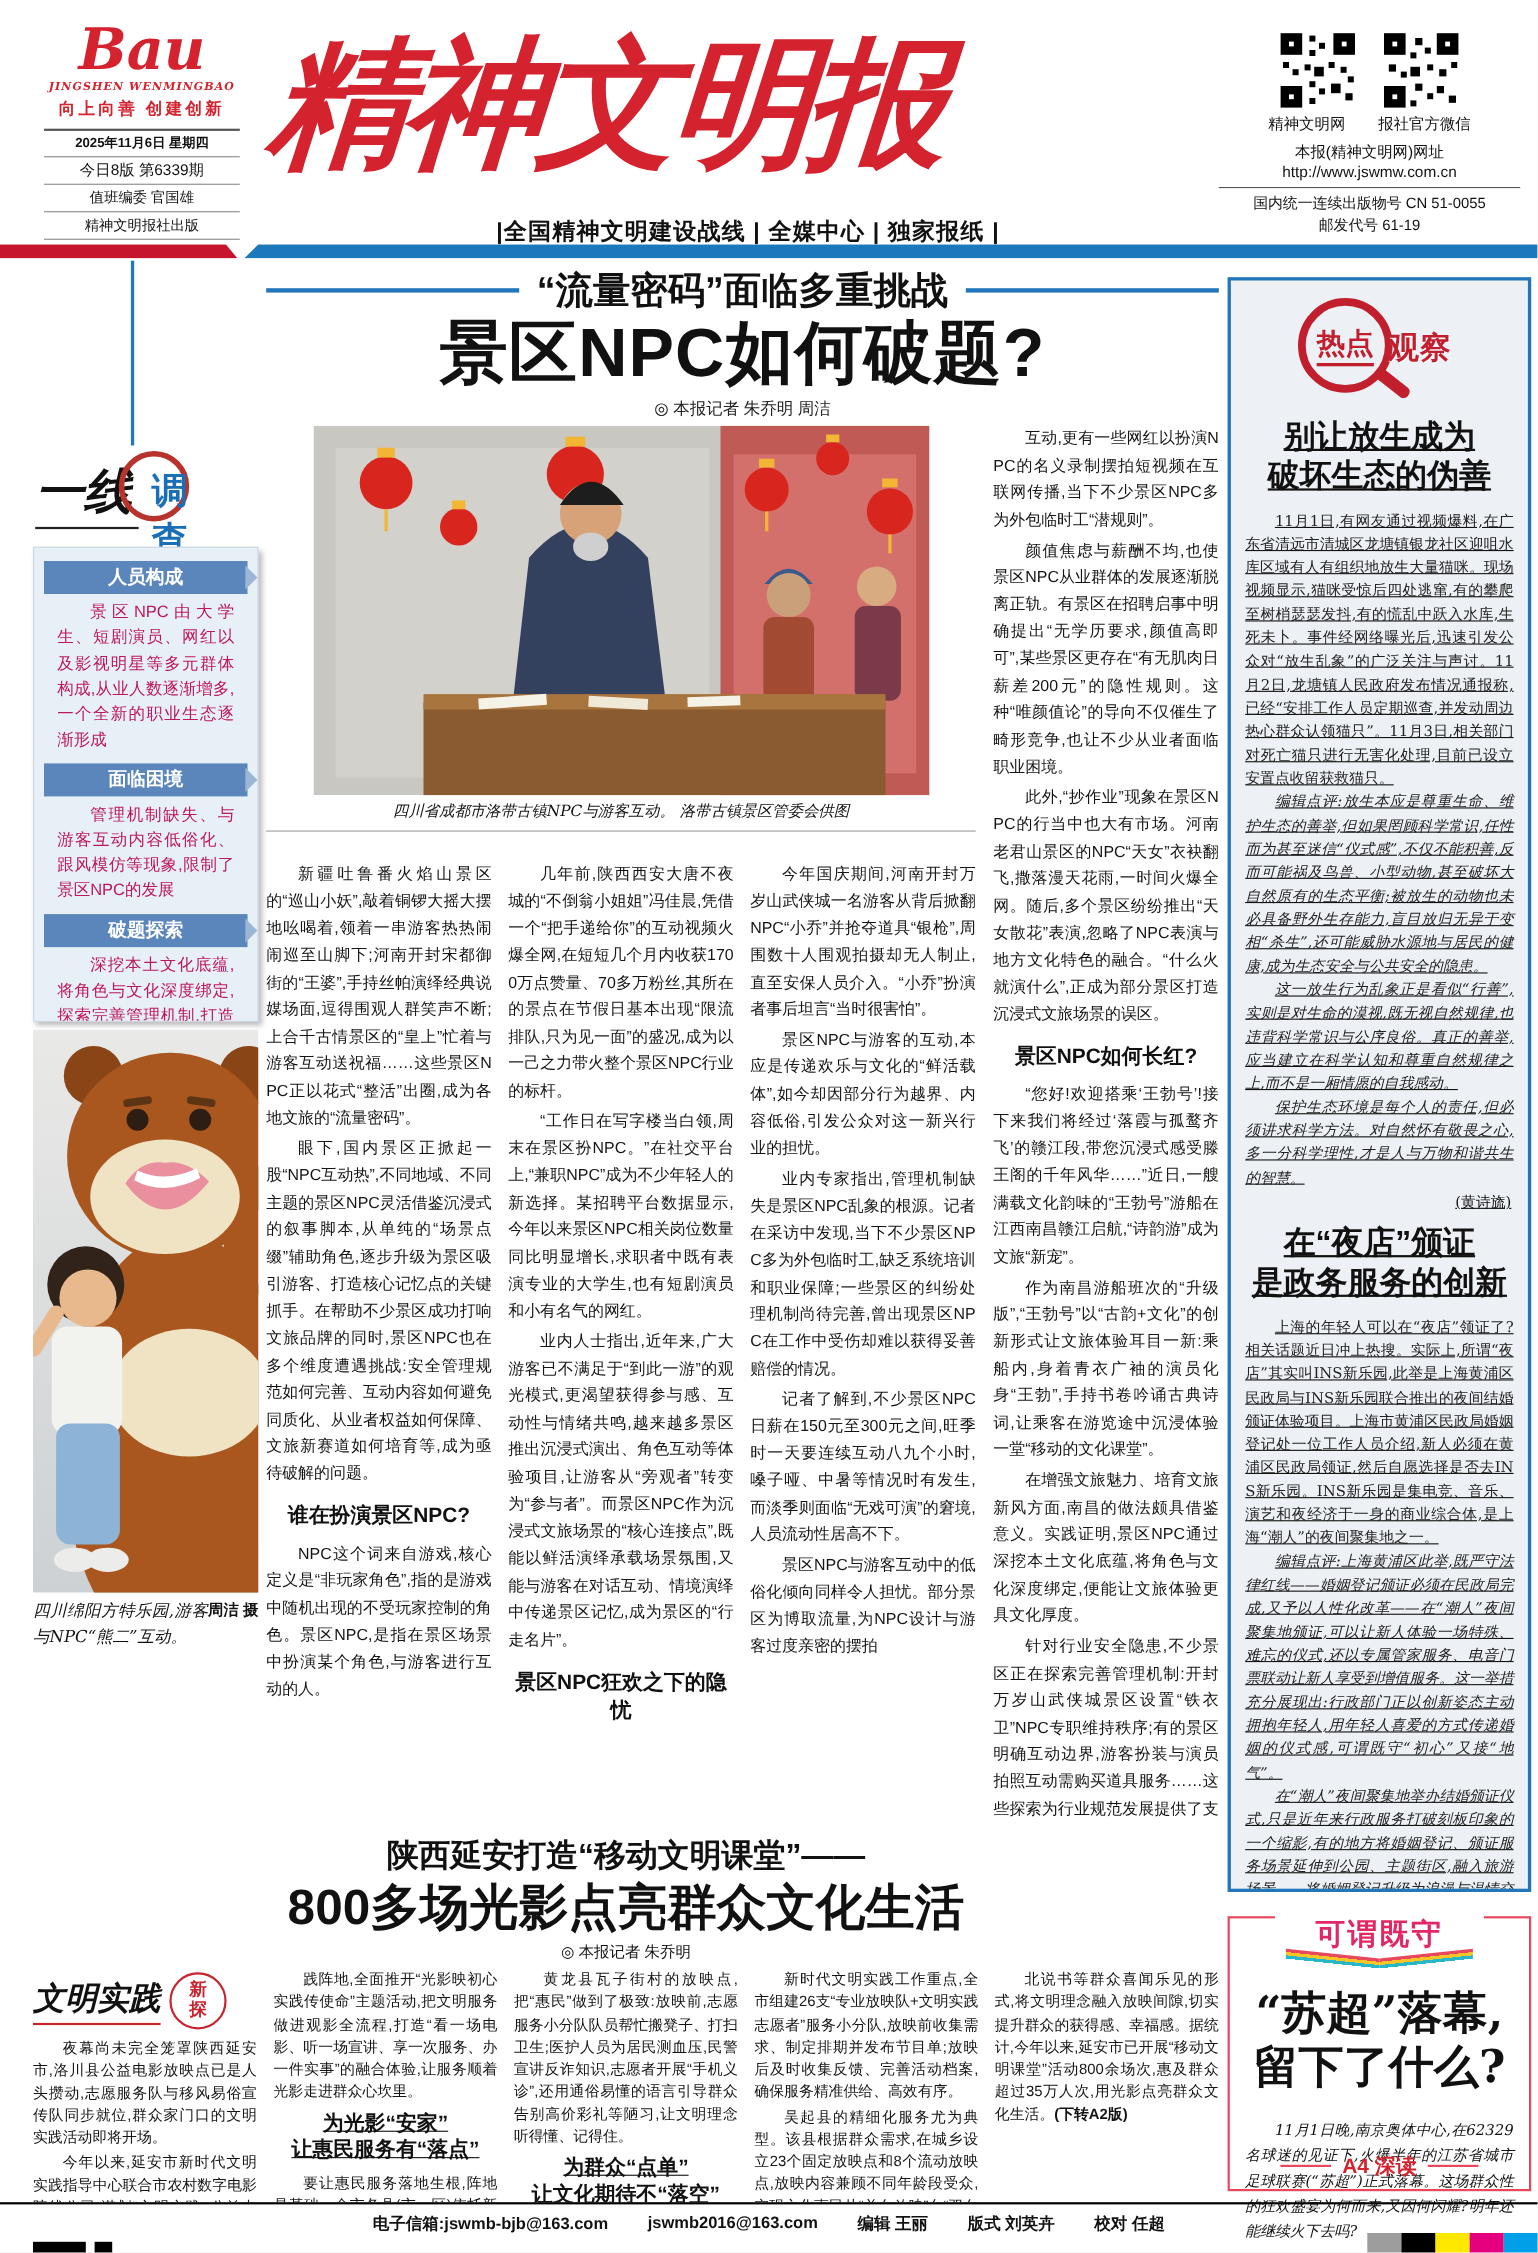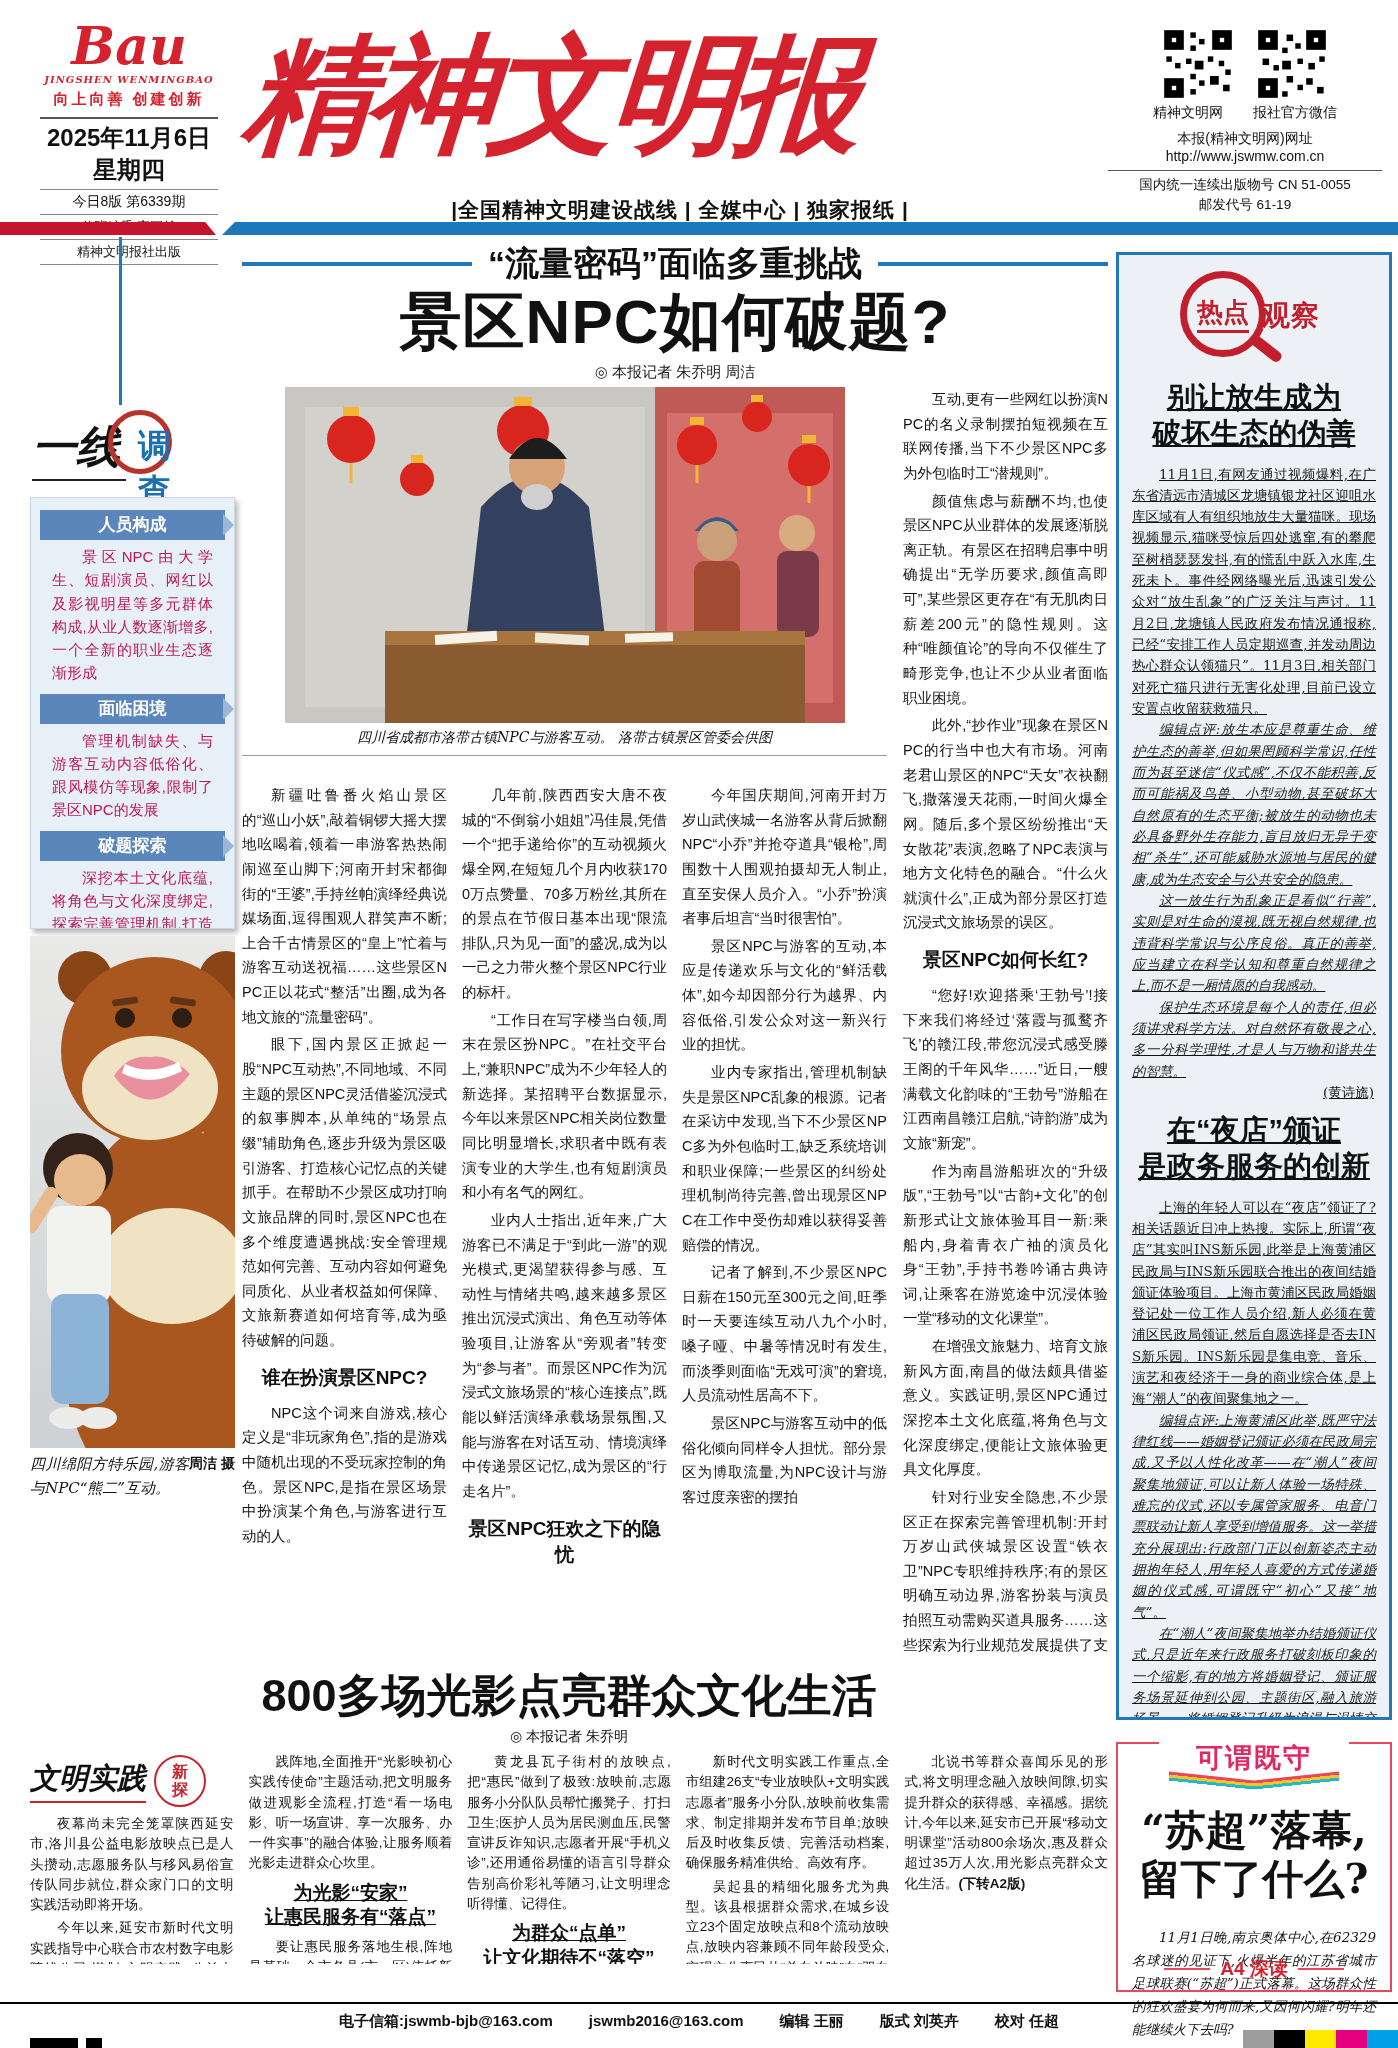--- a/index.html
+++ b/index.html
@@ -7,21 +7,21 @@
         font-family:"Liberation Sans","DejaVu Sans",sans-serif;color:#111;}
   
   .mast-left{position:absolute;left:40px;top:20px;width:178px;text-align:center;}
   .logo-script{font-family:"DejaVu Serif",serif;font-style:italic;font-weight:bold;
                font-size:52px;color:#d4232e;line-height:1;}
   .logo-pinyin{font-family:"DejaVu Serif",serif;font-style:italic;font-weight:bold;
                font-size:10px;color:#d4232e;letter-spacing:1px;margin-top:2px;}
   .logo-slogan{font-size:15px;color:#d4232e;font-weight:bold;letter-spacing:3px;margin-top:5px;}
   .date-block{margin-top:8px;border-top:2px solid #555;}
   .date-block .row{border-bottom:1px solid #888;padding:3px 0;}
-  .d1{font-size:24px;font-weight:bold;}
+  .d1{font-size:12px;font-weight:bold;}
   .d2{font-size:14px;}
   .d3,.d4{font-size:13px;}
   .mast-title{position:absolute;left:225px;top:14px;width:650px;text-align:center;
               font-family:"DejaVu Serif",serif;font-weight:bold;font-style:italic;
               font-size:128px;line-height:1.25;color:#d4232e;letter-spacing:-6px;
               transform:skewX(-4deg);}
   .tagline{position:absolute;left:340px;top:196px;width:680px;text-align:center;
            font-size:21px;font-weight:bold;letter-spacing:1px;}
   .mast-right{position:absolute;right:8px;top:28px;width:290px;text-align:center;}
   .qr-row{display:flex;justify-content:center;gap:22px;}
@@ -414,20 +414,21 @@
     </div>
     <p class="tf-body">11月1日晚,南京奥体中心,在62329名球迷的见证下,火爆半年的江苏省城市足球联赛(“苏超”)正式落幕。这场群众性的狂欢盛宴为何而来,又因何闪耀?明年还能继续火下去吗?</p>
     <div class="tf-ref">
       <span class="ln"></span>
       <span class="tx">A4 深读</span>
       <span class="ln"></span>
     </div>
   </div>
 
   <div class="bottom-article">
+    <div class="b-kicker">陕西延安打造“移动文明课堂”——</div>
     <div class="b-headline">800多场光影点亮群众文化生活</div>
     <div class="b-byline">◎ 本报记者 朱乔明</div>
     <div class="b-cols">
       <div class="b-col">
         <div class="practice-logo">
           <span class="pl-text">文明实践</span>
           <span class="pl-badge">
               <span>新探</span>
             </span>
         </div>

